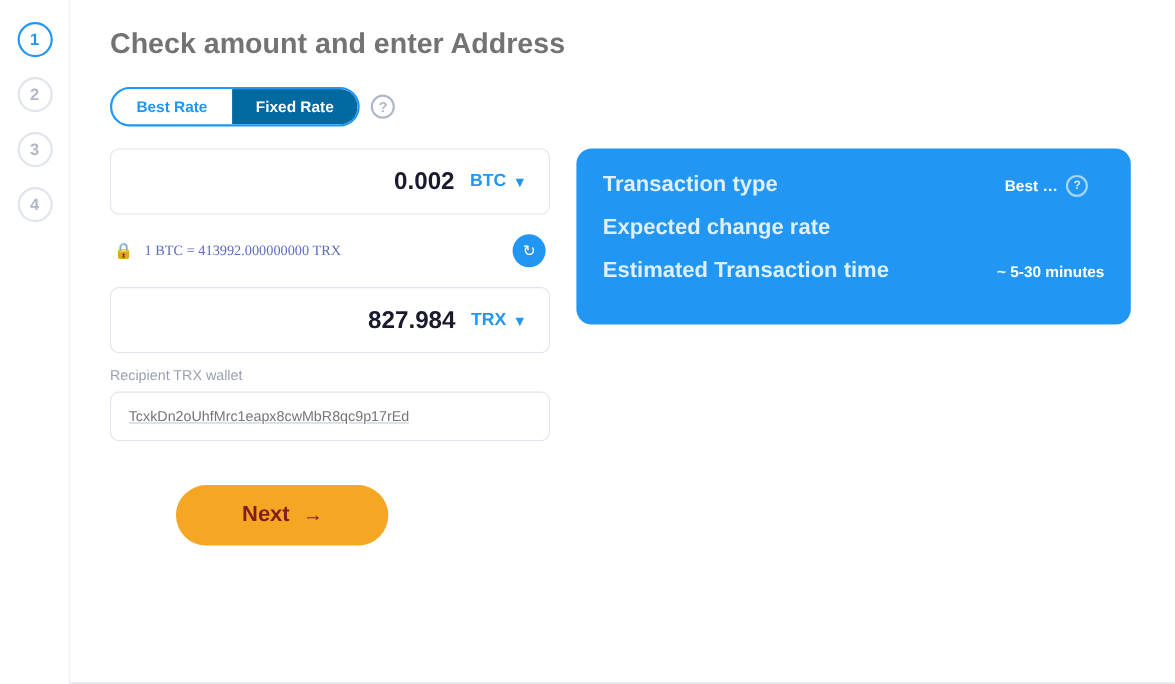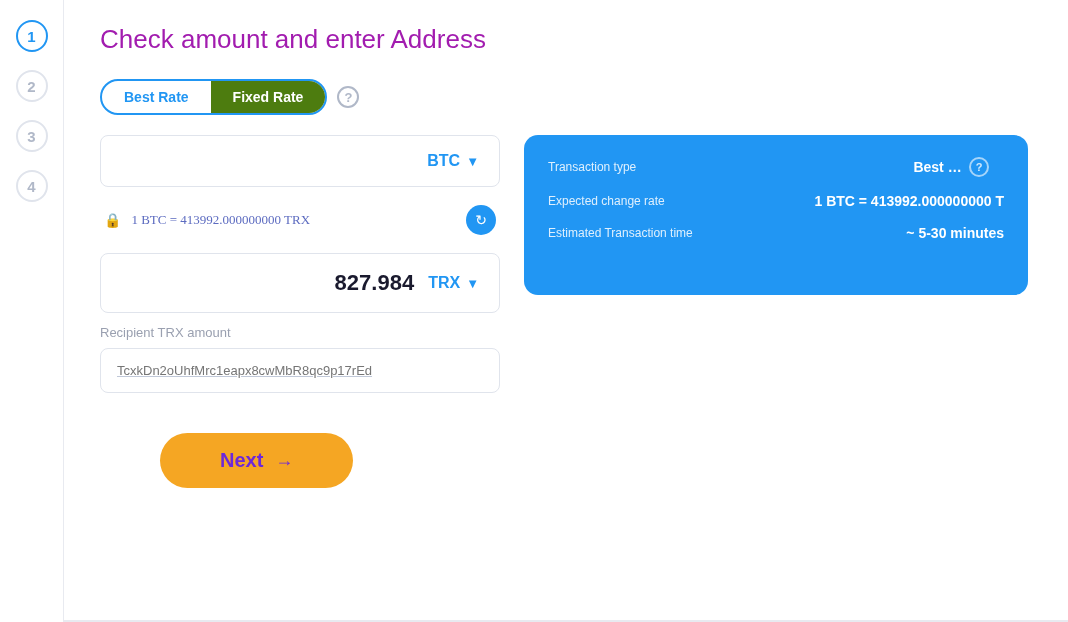--- a/index.html
+++ b/index.html
@@ -45,23 +45,23 @@
     }
 
     .main-content {
       flex: 1;
       background: #fff;
       padding: 24px 40px 24px 36px;
       position: relative;
     }
 
     .page-title {
-      color: #a21caf;
+      color: #737373;
       font-size: 26px;
-      font-weight: 400;
+      font-weight: 700;
       margin-bottom: 24px;
     }
 
     .rate-toggle {
       display: flex;
       align-items: center;
       gap: 10px;
       margin-bottom: 20px;
     }
 
@@ -77,21 +77,21 @@
       font-size: 14px;
       font-weight: 600;
       cursor: pointer;
       border: none;
       outline: none;
       background: transparent;
       color: #2196f3;
     }
 
     .toggle-btn.active {
-      background: #4d7c0f;
+      background: #0369a1;
       color: #fff;
     }
 
     .help-icon {
       width: 22px;
       height: 22px;
       border-radius: 50%;
       border: 2px solid #b0b8c8;
       display: flex;
       align-items: center;
@@ -216,23 +216,23 @@
       align-items: center;
       justify-content: space-between;
       margin-bottom: 16px;
     }
 
     .info-card-row:last-child {
       margin-bottom: 0;
     }
 
     .info-label {
-      font-size: 12px;
+      font-size: 20px;
       color: rgba(255,255,255,0.85);
-      font-weight: 400;
+      font-weight: 700;
     }
 
     .info-value {
       font-size: 14px;
       color: #fff;
       font-weight: 700;
       text-align: right;
       max-width: 55%;
       overflow: hidden;
       text-overflow: ellipsis;
@@ -267,21 +267,21 @@
       padding-left: 60px;
     }
 
     .next-btn {
       background: #f5a623;
       border: none;
       border-radius: 30px;
       padding: 16px 60px;
       font-size: 20px;
       font-weight: 700;
-      color: #6d28d9;
+      color: #7f1d1d;
       cursor: pointer;
       display: flex;
       align-items: center;
       gap: 12px;
     }
 
     .next-arrow {
       font-size: 18px;
     }
 
@@ -320,20 +320,21 @@
       <button class="toggle-btn">Best Rate</button>
       <button class="toggle-btn active">Fixed Rate</button>
     </div>
     <div class="help-icon">?</div>
   </div>
 
   <div class="form-area">
     <div class="left-panel">
 
       <div class="amount-box">
+        <span class="amount-value">0.002</span>
         <div class="currency-select">
           <span>BTC</span>
           <span class="chevron-down">▼</span>
         </div>
       </div>
 
       <div class="rate-info-row">
         <span class="lock-icon">🔒</span>
         <span class="rate-text">1 BTC = 413992.000000000 TRX</span>
         <button class="refresh-btn">
@@ -342,36 +343,35 @@
       </div>
 
       <div class="amount-box">
         <span class="amount-value">827.984</span>
         <div class="currency-select">
           <span>TRX</span>
           <span class="chevron-down">▼</span>
         </div>
       </div>
 
-      <p class="recipient-label">Recipient TRX amount</p>
+      <p class="recipient-label">Recipient TRX wallet</p>
       <input class="recipient-input" type="text" placeholder="TcxkDn2oUhfMrc1eapx8cwMbR8qc9p17rEd" style="">
     </div>
 
     <div class="info-card">
       <div class="info-card-row">
         <span class="info-label">Transaction type</span>
         <div class="info-value-row">
           <span class="info-value">Best Rate</span>
           <div class="info-help-icon">?</div>
         </div>
       </div>
 
       <div class="info-card-row">
         <span class="info-label">Expected change rate</span>
-        <span class="info-value">1 BTC = 413992.000000000 T</span>
       </div>
 
       <div class="info-card-row">
         <span class="info-label">Estimated Transaction time</span>
         <span class="info-value">~ 5-30 minutes</span>
       </div>
     </div>
   </div>
 
   <div class="next-btn-container">

